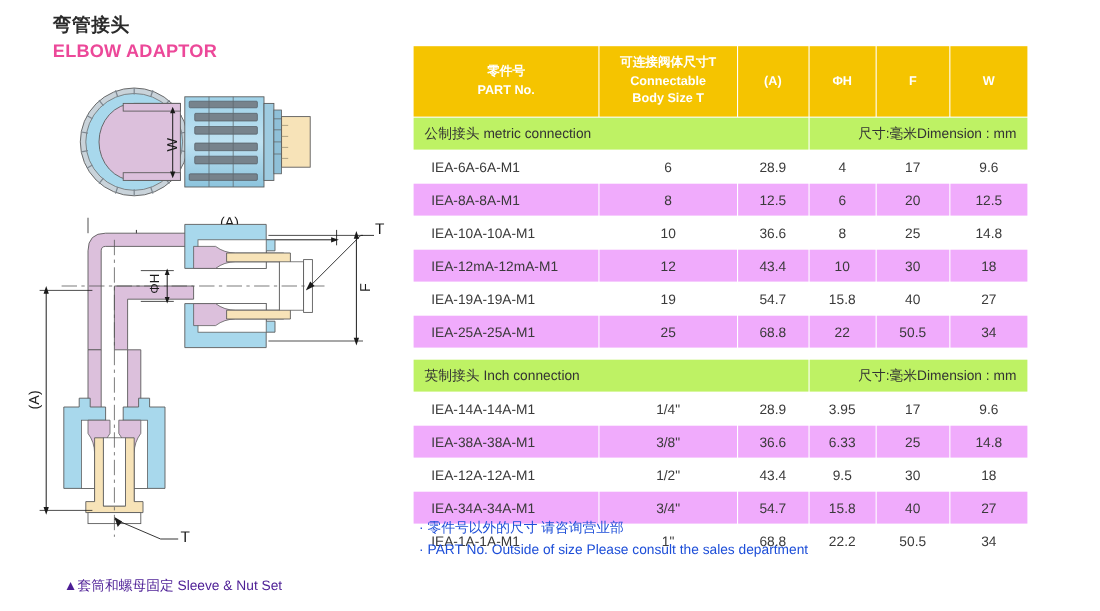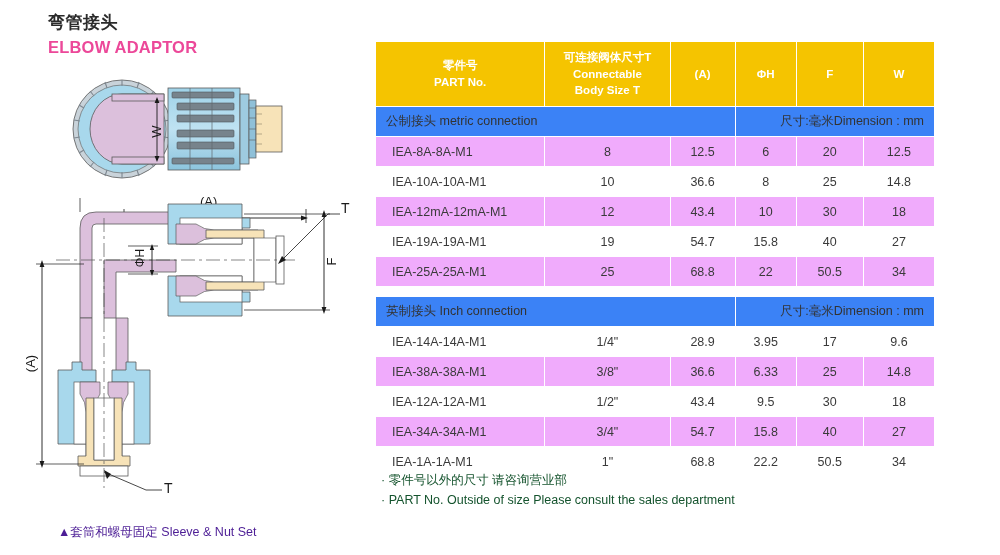--- a/index.html
+++ b/index.html
@@ -100,38 +100,38 @@
     padding: 5px 2px;
     height: 19px;
     background: #ffffff;
     border: 0;
     white-space: nowrap;
   }
   table.spec tr.alt td { background: #f0abfc; }
   table.spec td.partno { text-align: left; padding-left: 16px; }
 
   tr.section td {
-    background: #3b82f6;
+    background: #bef264;
     font-size: 12.5px;
     color: #333333;
     text-align: left;
     padding: 5px 10px;
     font-weight: 400;
   }
   tr.section td.right { text-align: right; padding-right: 10px; }
   tr.spacer td {
     background: #ffffff !important;
     height: 9px; padding: 0; font-size: 0; line-height: 0;
   }
 
   #notes {
     position: absolute;
     left: 381px; top: 470px;
     font-size: 12.5px;
-    color: #14532d;
+    color: #1d4ed8;
     line-height: 1.62;
   }
   #notes .note { white-space: nowrap; }
 </style>
 </head>
 <body>
 
 <div id="left-panel">
 
   <div id="title-block">
@@ -334,20 +334,28 @@
         <th>ΦH</th>
         <th>F</th>
         <th>W</th>
       </tr>
     </thead>
     <tbody id="table-body">
         <tr class="section">
           <td colspan="3">公制接头 metric connection</td>
           <td colspan="3" class="right">尺寸:毫米Dimension : mm</td>
         </tr>
+        <tr>
+          <td class="partno">IEA-6A-6A-M1</td>
+          <td>6</td>
+          <td>28.9</td>
+          <td>4</td>
+          <td>17</td>
+          <td>9.6</td>
+        </tr>
         <tr class="alt">
           <td class="partno">IEA-8A-8A-M1</td>
           <td>8</td>
           <td>12.5</td>
           <td>6</td>
           <td>20</td>
           <td>12.5</td>
         </tr>
         <tr>
           <td class="partno">IEA-10A-10A-M1</td>

